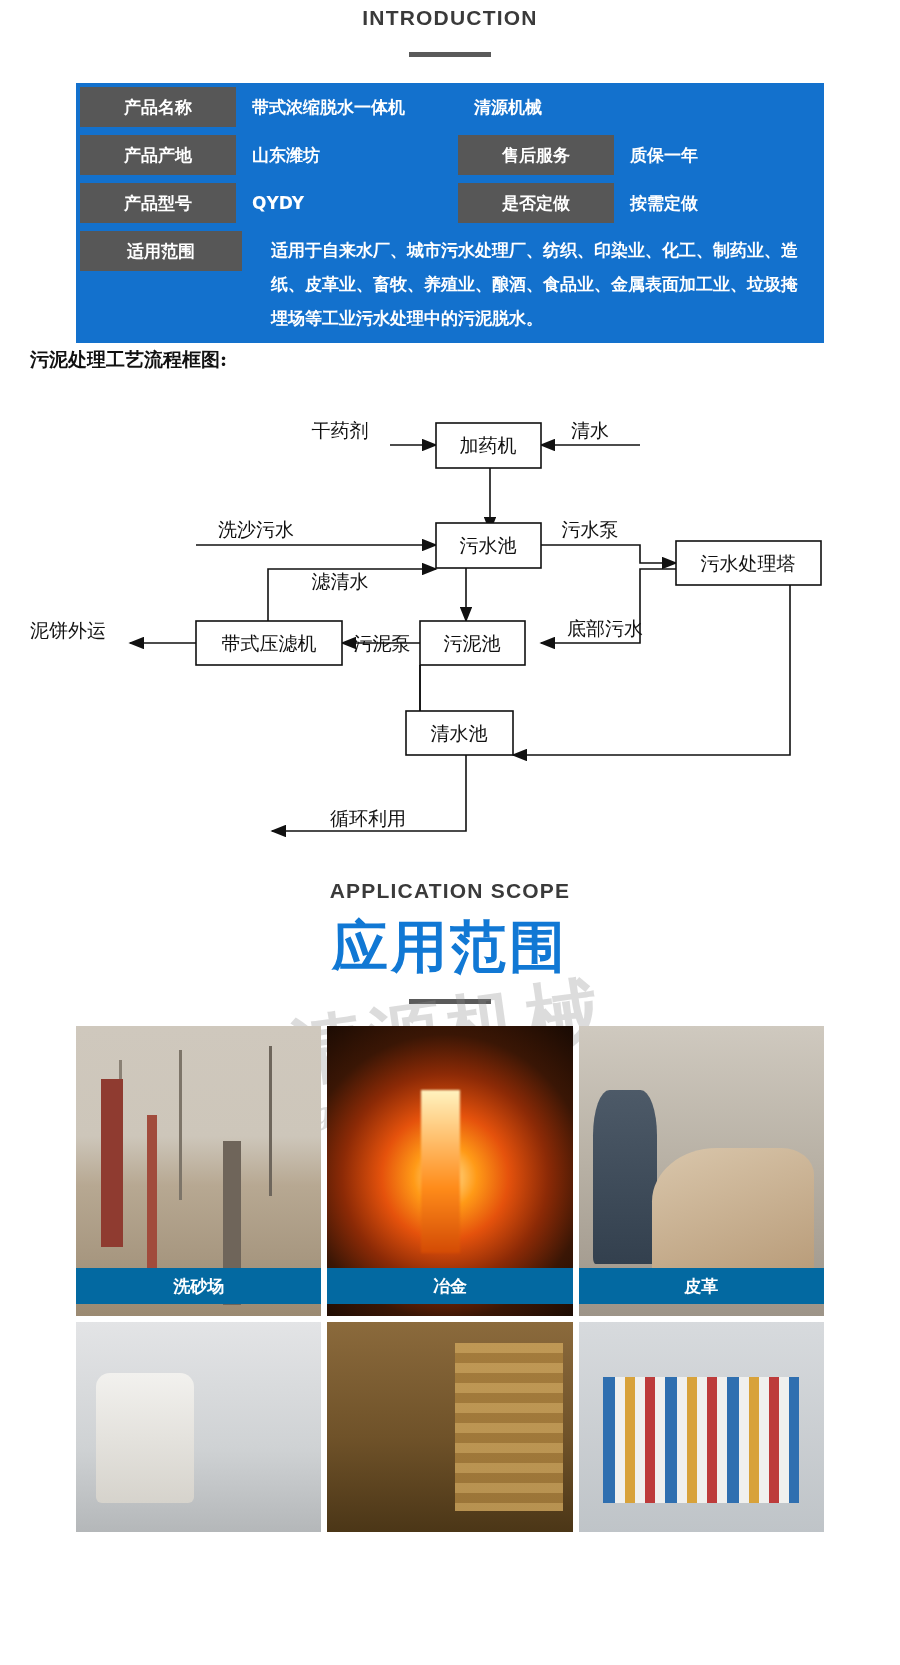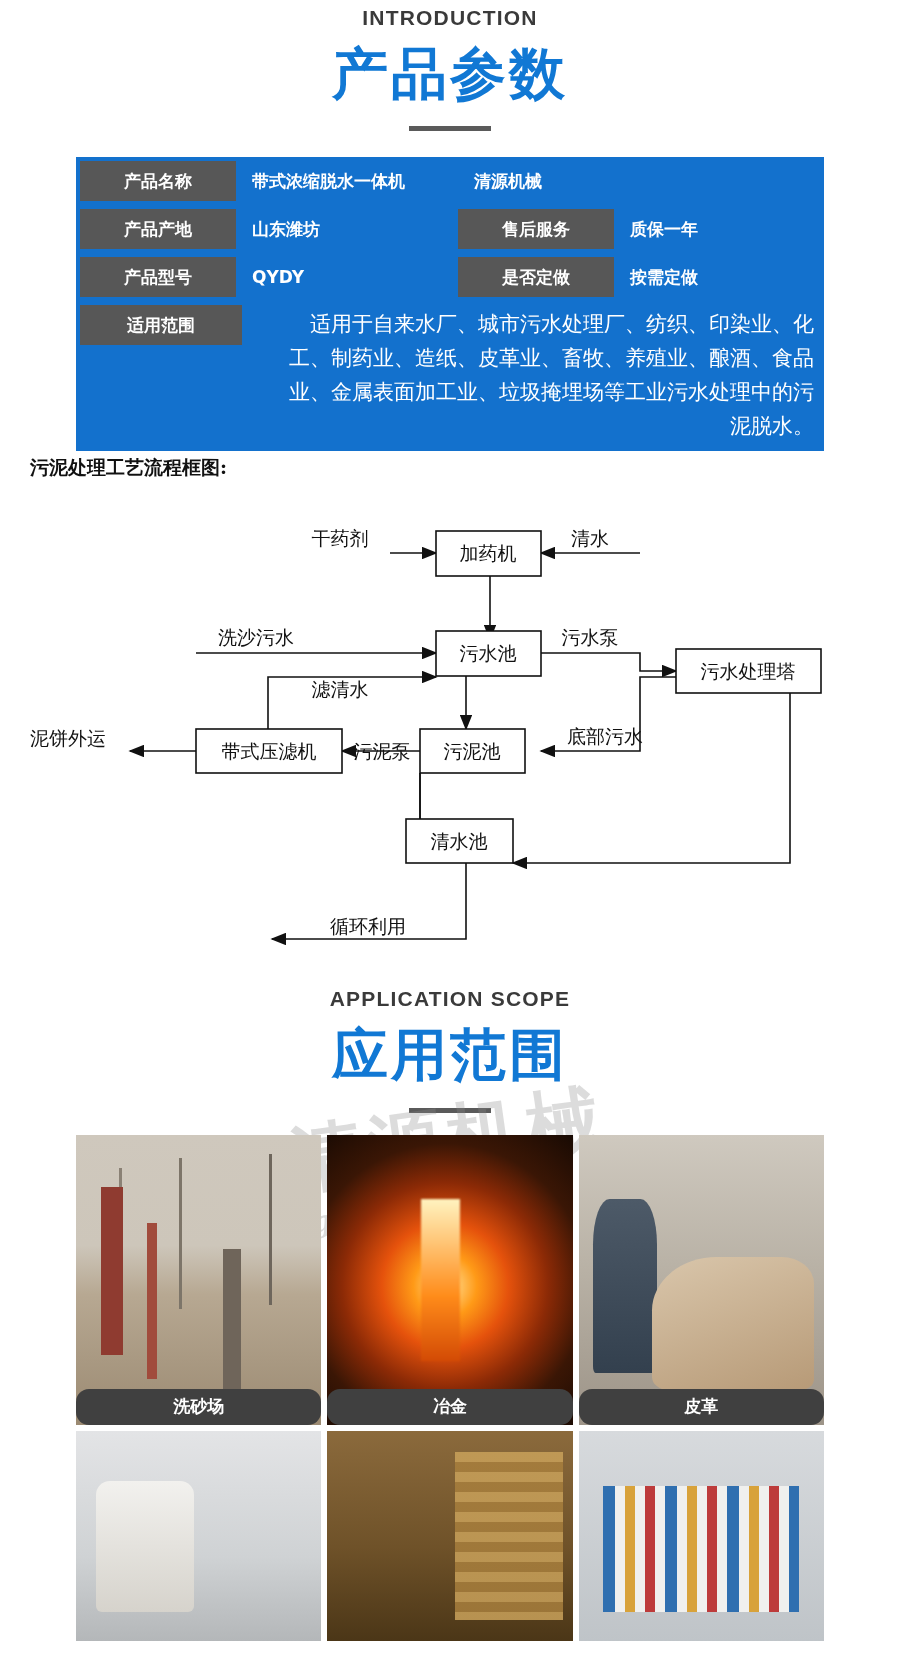--- a/index.html
+++ b/index.html
@@ -93,26 +93,25 @@
     font-weight: bold;
     display: flex;
     align-items: center;
     justify-content: center;
     margin: 4px 13px 4px 4px;
     flex: 0 0 auto;
     font-family: "DejaVu Sans", "Liberation Sans", sans-serif;
   }
   .scope-text {
     color: #fff;
-    font-size: 21px;
-    font-weight: normal;
+    font-size: 17px;
+    font-weight: bold;
     line-height: 34px;
     padding: 6px 10px 4px 16px;
     font-family: "DejaVu Sans", "Liberation Sans", sans-serif;
-    text-align: right;
   }
 
   
   .flow-caption {
     margin: 4px 0 0 30px;
     font-size: 19px;
     font-weight: bold;
     color: #111;
     font-family: "DejaVu Serif", "Liberation Serif", serif;
   }
@@ -132,31 +131,30 @@
     gap: 6px;
   }
   .cell {
     position: relative;
     height: 290px;
     overflow: hidden;
     background: #8b8b8b;
   }
   .cell .cap {
     position: absolute;
-    left: 0; right: 0; bottom: 0;
+    left: 0; right: 0; bottom: 12px;
     height: 36px;
-    background: #404040;
+    background: #0369a1;
     color: #fff;
     font-size: 17px;
     font-weight: bold;
     display: flex;
     align-items: center;
     justify-content: center;
     font-family: "DejaVu Sans", "Liberation Sans", sans-serif;
-    border-radius: 13px;
   }
   .cell.small { height: 210px; }
 
   
   .ph-sand {
     position:absolute; inset:0;
     background:
       linear-gradient(180deg,#cfc8bd 0%,#cdc6ba 38%,#b7a892 55%,#9b8a72 100%);
   }
   .ph-sand:after{
@@ -239,21 +237,20 @@
     margin-top: -6px;
     font-style: italic;
   }
 </style>
 </head>
 <body>
 
 <div class="page">
 
   <div class="eyebrow">INTRODUCTION</div>
-  <div class="cn-title">产品参数</div>
   <div class="rule"></div>
 
   <div class="params">
 
     <div class="prow">
       <div class="plabel">产品名称</div>
       <div class="pvalue v1">带式浓缩脱水一体机</div>
       <div class="pvalue v2">清源机械</div>
     </div>
 

